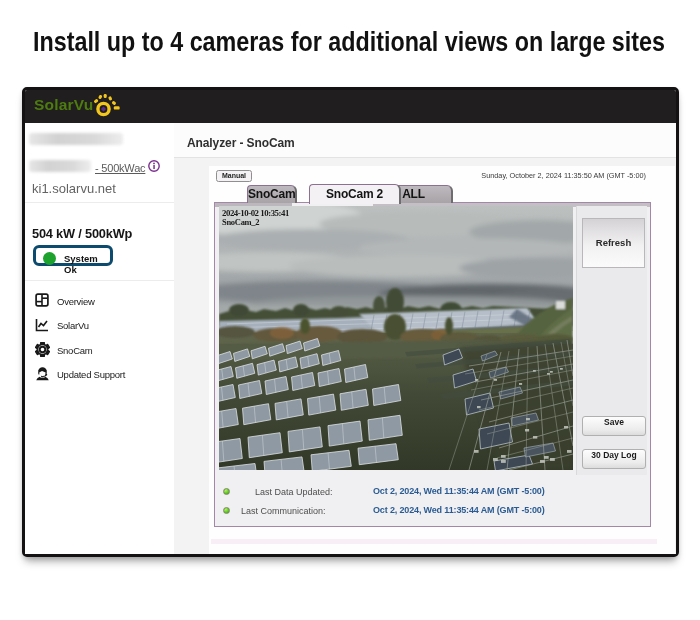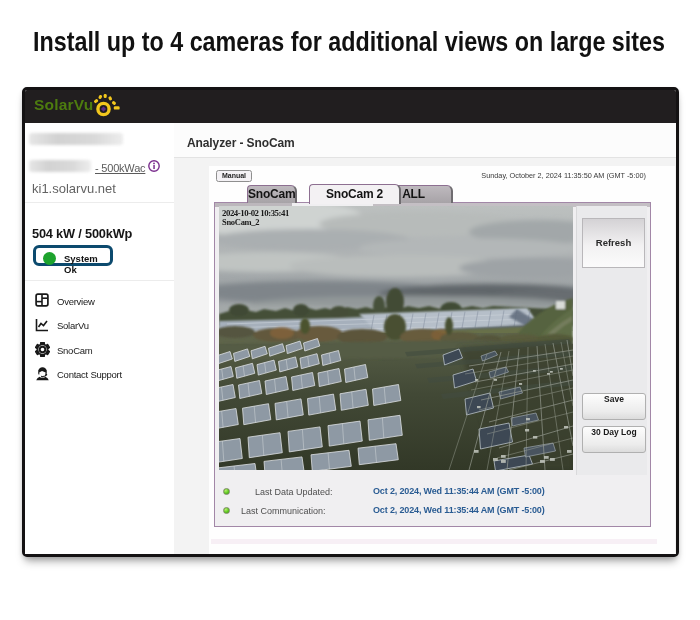--- a/index.html
+++ b/index.html
@@ -22,21 +22,21 @@
   .sdiv { position:absolute; left:25px; width:149px; height:1px; background:#ececec; }
   .mlabel { position:absolute; left:57px; font-weight:normal; font-size:9.5px; color:#191919; letter-spacing:-0.25px; }
   #manual { position:absolute; left:216px; top:170px; width:36px; height:12px; background:#f4f2f5; border:1px solid #8f8f8f; border-radius:2.5px; text-align:center; font-weight:bold; font-size:7px; color:#222; line-height:10px; }
   #date { position:absolute; left:346px; top:171px; width:300px; text-align:right; font-size:7.3px; color:#3a3a3a; }
   .tab { position:absolute; top:185px; height:18px; border:1px solid #8d6f91; border-right:2.5px solid #6f6c70; border-bottom:none; border-radius:4px 6px 0 0; background:linear-gradient(#beb9be,#a7a3a7); text-align:center; font-weight:bold; font-size:12px; letter-spacing:-0.2px; color:#141414; line-height:17px; z-index:3; }
   #tab2 { top:184px; height:20px; background:#f3f1f3; z-index:5; line-height:19px; }
   #container { position:absolute; left:214px; top:202px; width:437px; height:325px; border:1px solid #a287a7; background:#f0eff1; z-index:2; }
   #photo { position:absolute; left:219px; top:206px; width:354px; height:264px; z-index:4; }
   #rightcol { position:absolute; left:576px; top:206px; width:71px; height:269px; background:#eaeaec; border-left:1px solid #d9d9db; z-index:4; }
   #refresh { position:absolute; left:582px; top:218px; width:63px; height:50px; background:linear-gradient(#d4d2d5,#f2f1f2 55%,#fbfbfb); border:1px solid #b9b7ba; text-align:center; font-weight:bold; font-size:9.5px; color:#2a2a2a; line-height:48px; z-index:5; }
-  .sbtn { position:absolute; height:27px; background:linear-gradient(#fdfdfd,#ececec 70%,#dcdcdc); border:1px solid #b0b0b0; border-radius:3px; text-align:center; font-weight:bold; font-size:8.5px; color:#1a1a1a; line-height:10px; z-index:5; }
+  .sbtn { position:absolute; height:20px; background:linear-gradient(#fdfdfd,#ececec 70%,#dcdcdc); border:1px solid #b0b0b0; border-radius:3px; text-align:center; font-weight:bold; font-size:8.5px; color:#1a1a1a; line-height:10px; z-index:5;margin-top:23px; }
   .srow { position:absolute; font-size:9px; color:#4f4f4f; z-index:4; }
   .sdot { position:absolute; width:7px; height:7px; border-radius:50%; background:radial-gradient(circle at 35% 30%, #b8ef70, #5fcb20 55%, #3d9a10); border:1px solid #7a8a60; z-index:4; }
   .bluet { position:absolute; width:270px; text-align:left; font-weight:bold; font-size:9px; letter-spacing:-0.15px; color:#2a5c93; z-index:4; }
 </style>
 </head>
 <body>
 <div id="title">Install up to 4 cameras for additional views on large sites</div>
 <div id="frame"></div>
 <div id="header"></div>
 <div id="logo">SolarVu</div>
@@ -93,21 +93,21 @@
   <circle cx="7.2" cy="7.2" r="4.0" fill="#ffffff"></circle>
   <circle cx="7.2" cy="7.2" r="2.7" fill="none" stroke="#191919" stroke-width="1.9"></circle>
 </svg>
 <div class="mlabel" style="top:345px;">SnoCam</div>
 <svg class="abs" style="left:35px; top:366px;" width="15" height="15" viewBox="0 0 15 15">
   <path d="M3.2 6.2 Q2.8 2.2 7.5 2.0 Q12.2 2.2 11.8 6.2 L11.6 7.8 Q12.4 8.0 12.2 9.0 Q12.0 9.8 11.2 9.8 L10.9 9.9 Q10.4 10.6 9.6 10.9 L9.0 10.2 Q10.6 9.2 10.6 6.4 Q9.0 6.0 7.0 5.0 Q5.6 6.0 4.4 6.3 Q4.3 8.0 4.4 8.6 L3.5 8.4 Q3.1 7.0 3.2 6.2 Z" fill="#191919"></path>
   <path d="M3.4 4.8 Q4.2 1.2 7.5 1.3 Q10.8 1.2 11.6 4.8 Q9.4 4.4 7.5 3.4 Q5.6 4.4 3.4 4.8 Z" fill="#191919"></path>
   <path d="M5.9 9.4 q1.6 1.1 3.2 0 l-0.3 2 l-2.6 0 z" fill="#191919" opacity="0.9"></path>
   <path d="M1.2 14.2 Q2.2 11.4 4.8 10.8 L6.2 12.0 L8.8 12.0 L10.2 10.8 Q12.8 11.4 13.8 14.2 Z" fill="#191919"></path>
 </svg>
-<div class="mlabel" style="top:369px;">Contact Support</div>
+<div class="mlabel" style="top:369px;">Updated Support</div>
 
 <div id="manual">Manual</div>
 <div id="date">Sunday, October 2, 2024 11:35:50 AM (GMT -5:00)</div>
 <div id="container"></div>
 <div class="abs" style="left:215px; top:203px; width:77px; height:3.5px; background:#bcb7bc; z-index:2;"></div>
 <div class="abs" style="left:373px; top:203px; width:277px; height:3.5px; background:#c4bfc4; z-index:2;"></div>
 <div class="tab" style="left:215px; width:50px;margin-left:32px;">SnoCam 1</div>
 <div class="tab" id="tab2" style="left:309px; width:92px;">SnoCam 2</div>
 <div class="tab" style="left:375px; width:78px;">ALL</div>
 <div id="rightcol"></div>

